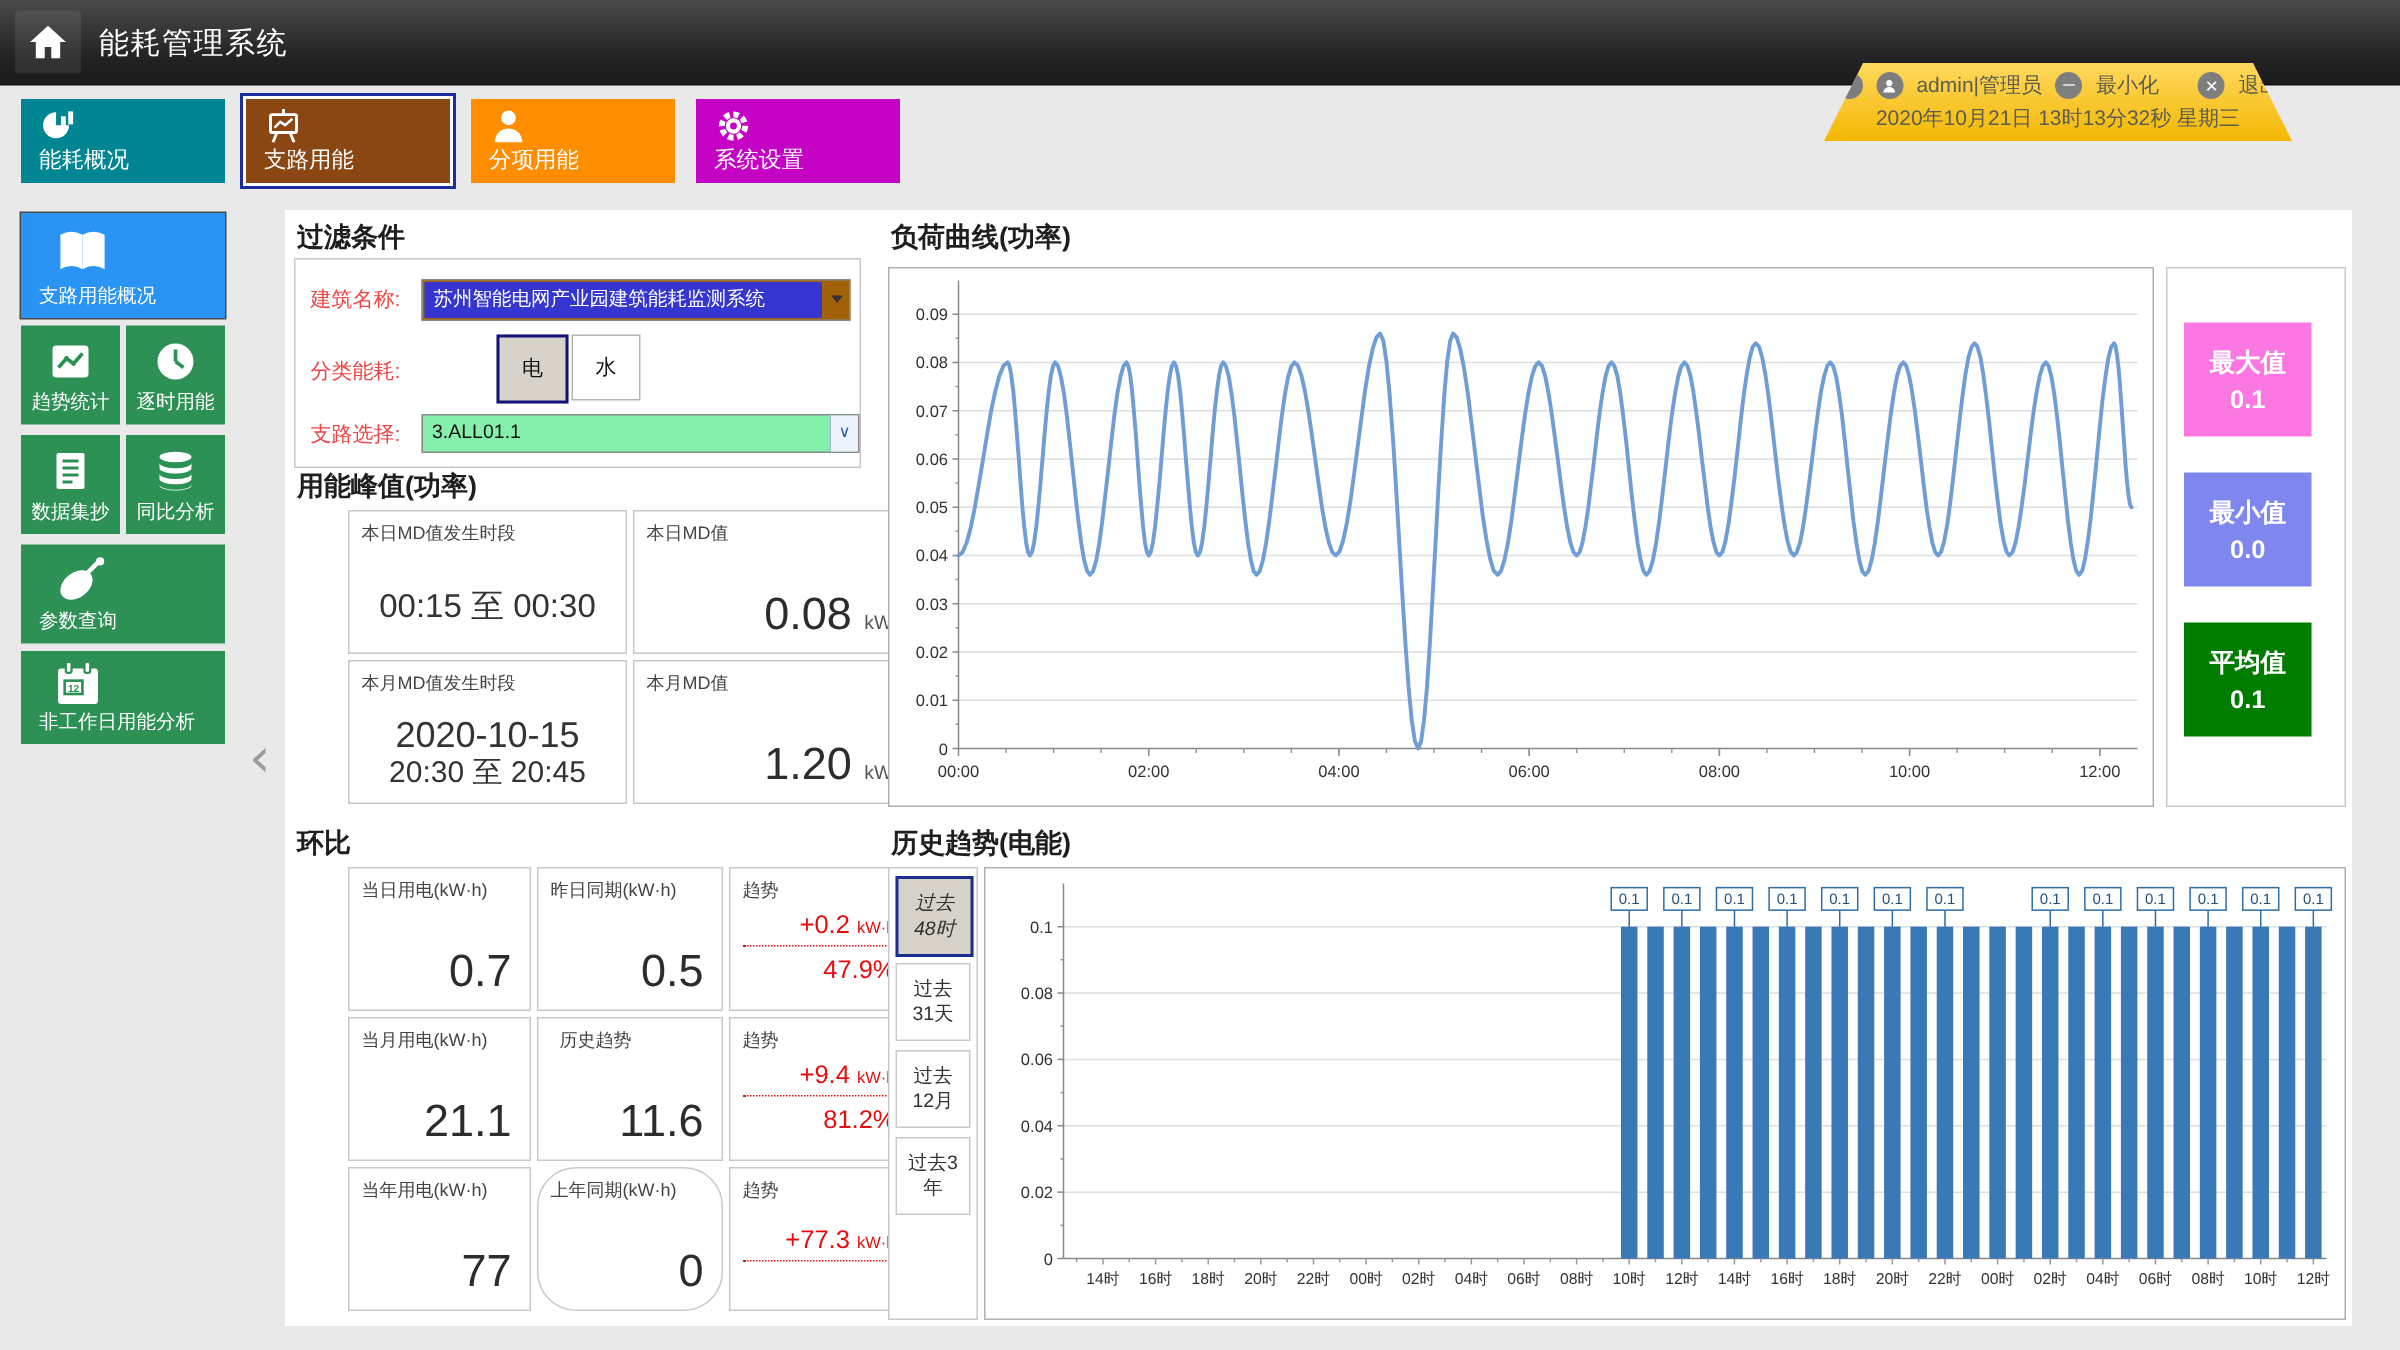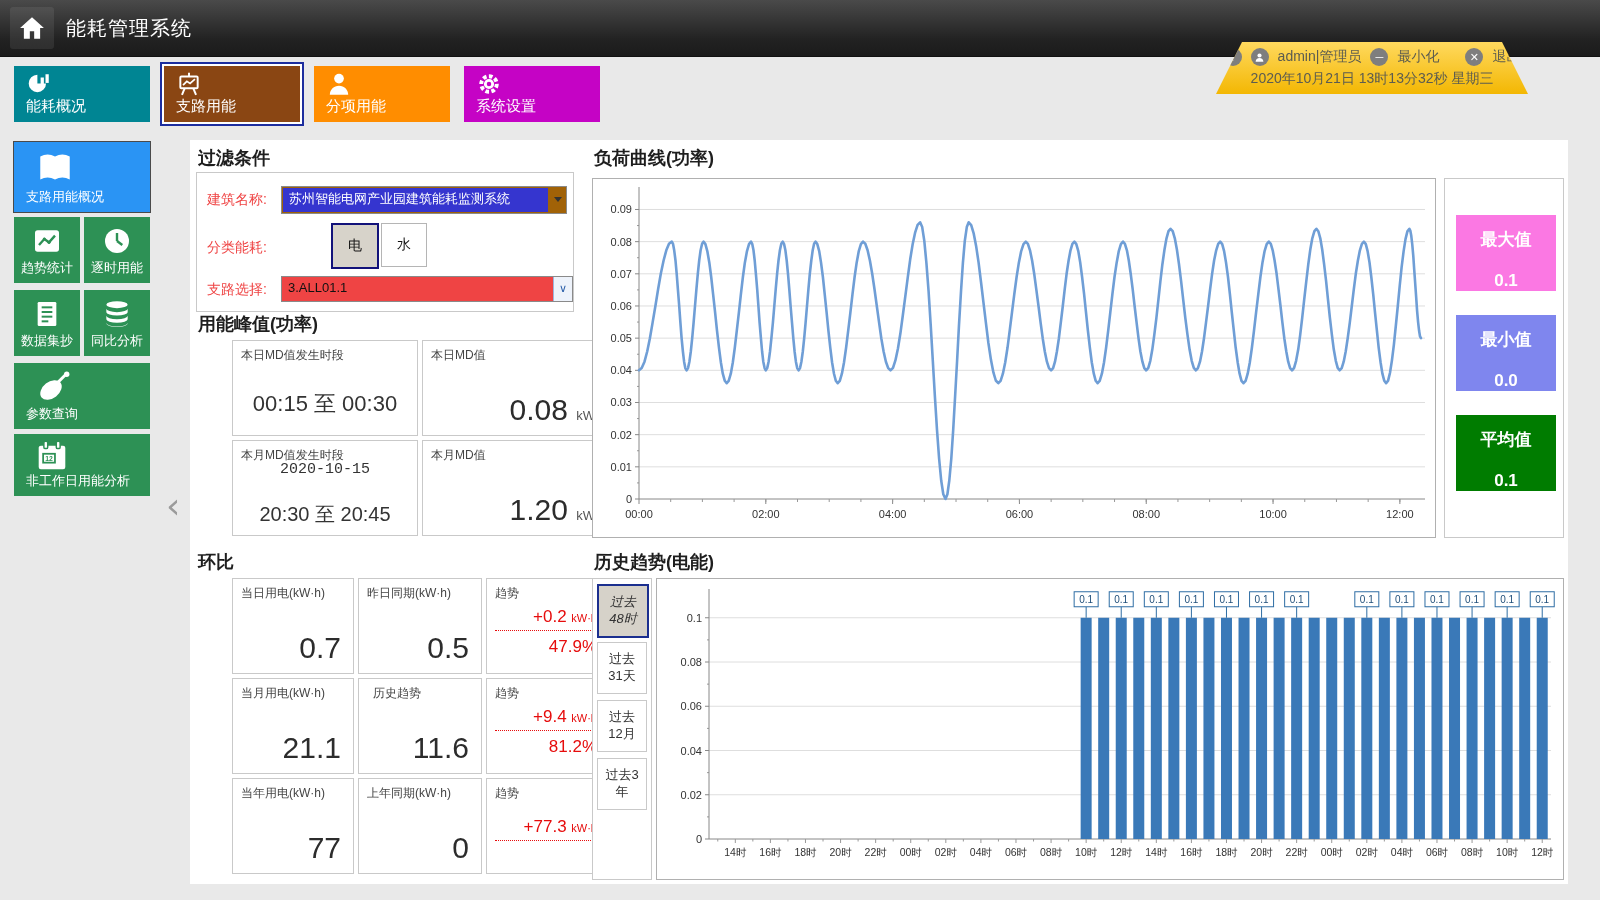--- a/index.html
+++ b/index.html
@@ -35,29 +35,29 @@
   .md-center{position:absolute;left:0;right:0;text-align:center;color:#333;}
   .trend-val{position:absolute;right:10px;bottom:46px;color:#e60c0c;font-size:17px;}
   .trend-val .u{font-size:11px;}
   .trend-line{position:absolute;left:8px;right:8px;bottom:42px;border-bottom:1px dotted #e60c0c;}
   .trend-pct{position:absolute;right:10px;bottom:16px;color:#e60c0c;font-size:17px;}
   
   .flabel{position:absolute;font-size:14px;color:#ef4444;}
   .combo{position:absolute;height:26px;border:1px solid #8a8a8a;background:#a16207;}
   .combo .sel{position:absolute;left:1px;top:1px;bottom:1px;right:18px;background:#3535cf;color:#fff;font-size:13px;line-height:22px;padding-left:6px;white-space:nowrap;overflow:hidden;}
   .combo .arr{position:absolute;right:4px;top:10px;width:0;height:0;border-left:4px solid transparent;border-right:4px solid transparent;border-top:5px solid #333;}
-  .combo2{position:absolute;height:24px;border:1px solid #8a8a8a;background:#ef4444;font-size:13px;color:#111;line-height:22px;padding-left:6px;}
+  .combo2{position:absolute;height:24px;border:1px solid #8a8a8a;background:#86efac;font-size:13px;color:#111;line-height:22px;padding-left:6px;}
   .combo2 .btn{position:absolute;right:0;top:0;bottom:0;width:18px;background:#eef3fb;border-left:1px solid #9db6dd;color:#2a5ea8;font-size:11px;text-align:center;line-height:22px;}
   .etype{position:absolute;width:44px;height:42px;display:flex;align-items:center;justify-content:center;font-size:14px;color:#111;cursor:pointer;background:#fff;border:1px solid #b5b5b5;}
   .etype.active{background:#d7d3ca;border:2px solid #12127a;}
   
   .rbtn{position:absolute;left:4px;width:48px;height:50px;border:1px solid #c9c9c9;background:#fff;display:flex;align-items:center;justify-content:center;text-align:center;font-size:13px;color:#333;cursor:pointer;line-height:1.3;}
   .rbtn span{width:34px;}
   .rbtn.active{background:#d6d2c9;border:2px solid #1b2f8f;font-style:italic;}
-  .stat-tile{position:absolute;left:11px;width:100px;height:76px;color:#fff;display:flex;flex-direction:column;align-items:center;justify-content:flex-end;font-size:17px;font-weight:bold;gap:20px;}
+  .stat-tile{position:absolute;left:11px;width:85px;height:76px;color:#fff;display:flex;flex-direction:column;align-items:center;justify-content:center;font-size:17px;font-weight:bold;gap:4px;}
   svg.chart{position:absolute;left:0;top:0;width:100%;height:100%;}
   text{font-family:"Liberation Sans","DejaVu Sans",sans-serif;}
 </style>
 </head>
 <body>
 
 <div class="topbar">
   <div class="home-btn">
     <svg width="26" height="26" viewBox="0 0 24 24">
         <path d="M12 2 L23 12 H19.5 V22 H14 V15 H10 V22 H4.5 V12 H1 Z" fill="#fff"></path>
@@ -225,21 +225,21 @@
   <div class="cell" style="left:6px;top:200px;width:184px;height:94px;">
     <span class="lbl">本日MD值发生时段</span>
     <div class="md-center" style="top:48px;font-size:22px;">00:15 至 00:30</div>
   </div>
   <div class="cell" style="left:196px;top:200px;width:184px;height:94px;">
     <span class="lbl">本日MD值</span>
     <div class="num"><span>0.08</span> <span class="unit">kW</span></div>
   </div>
   <div class="cell" style="left:6px;top:300px;width:184px;height:94px;">
     <span class="lbl">本月MD值发生时段</span>
-    <div class="md-center" style="top:20px;font-size:15px;font-family:Liberation Mono, monospace;">2020-10-15</div>
+    <div class="md-center" style="top:36px;font-size:24px;">2020-10-15</div>
     <div class="md-center" style="top:60px;font-size:20px;">20:30 至 20:45</div>
   </div>
   <div class="cell" style="left:196px;top:300px;width:184px;height:94px;">
     <span class="lbl">本月MD值</span>
     <div class="num"><span>1.20</span> <span class="unit">kW</span></div>
   </div>
 
   <div class="sec-title" style="left:8px;top:410px;">环比</div>
 
   <div class="cell" style="left:6px;top:438px;width:120px;height:94px;">
@@ -269,21 +269,21 @@
     <span class="lbl">趋势</span>
     <div class="trend-val"><span>+9.4</span> <span class="u">kW·h</span></div>
     <div class="trend-line"></div>
     <div class="trend-pct">81.2%</div>
   </div>
 
   <div class="cell" style="left:6px;top:638px;width:120px;height:94px;">
     <span class="lbl">当年用电(kW·h)</span>
       <div class="num">77</div>
   </div>
-  <div class="cell" style="left:132px;top:638px;width:122px;height:94px;">
+  <div class="cell" style="left:132px;top:638px;width:122px;height:94px;border-radius:26px;">
     <span class="lbl">上年同期(kW·h)</span>
       <div class="num">0</div>
   </div>
   <div class="cell" style="left:260px;top:638px;width:120px;height:94px;">
     <span class="lbl">趋势</span>
     <div class="trend-val" style="bottom:36px;"><span>+77.3</span> <span class="u">kW·h</span></div>
     <div class="trend-line" style="bottom:32px;"></div>
     <div class="trend-pct"></div>
   </div>
 

